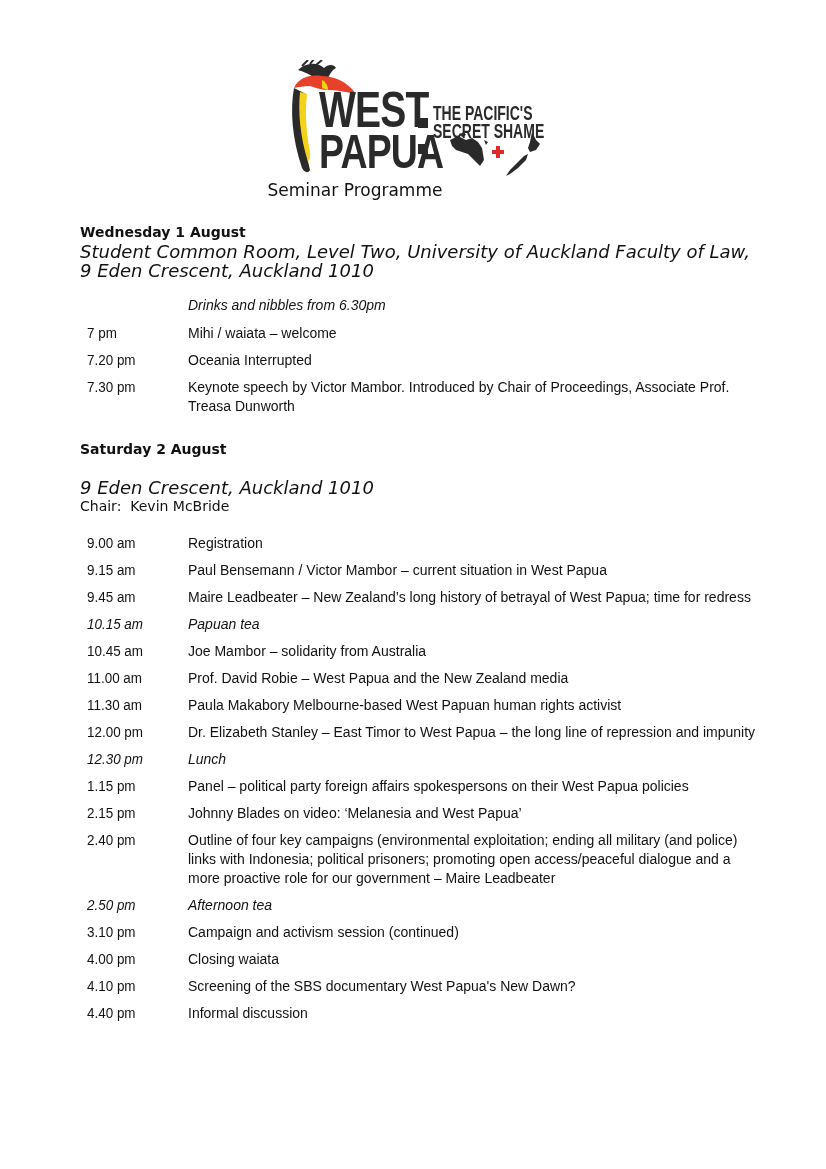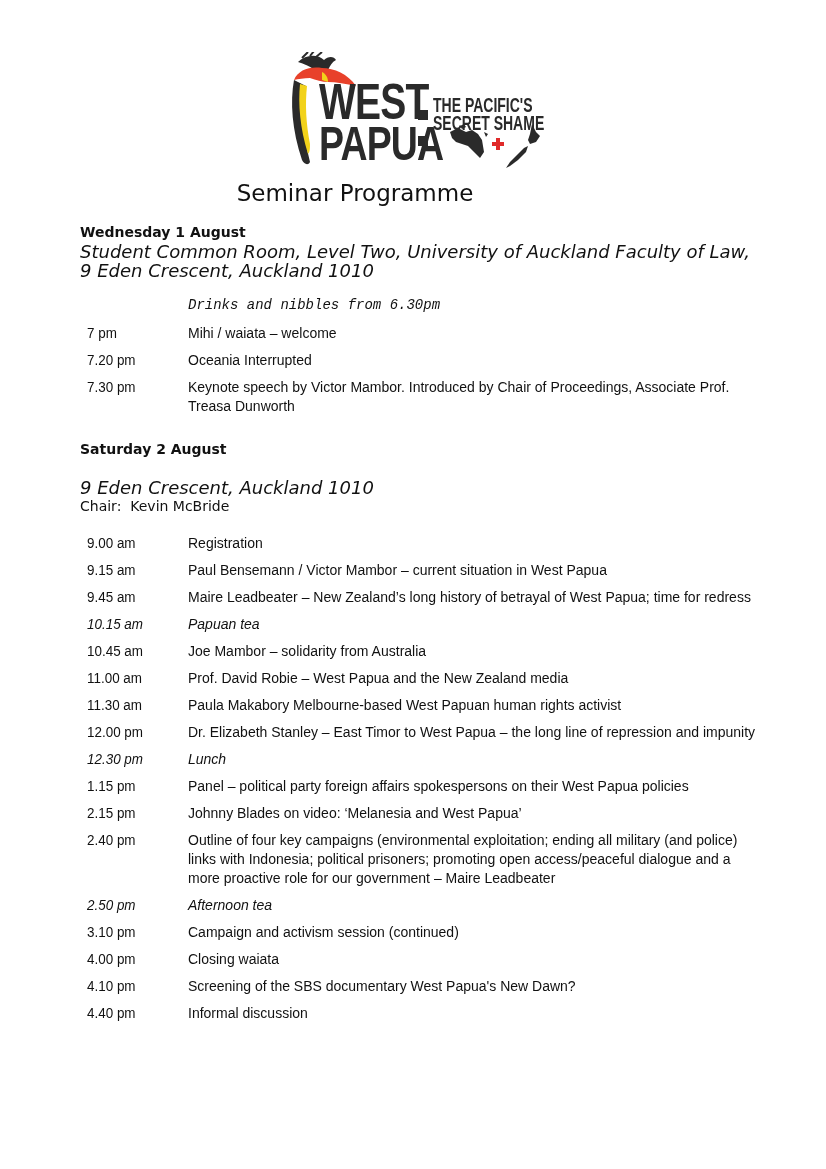--- a/index.html
+++ b/index.html
@@ -1,46 +1,46 @@
 <!DOCTYPE html>
 <html><head>
   <meta charset="utf-8">
   <style>
     html, body { margin: 0; padding: 0; background: #ffffff; }
     body { width: 826px; height: 1169px; position: relative; overflow: hidden;
            font-family: "DejaVu Sans", sans-serif; color: #111; }
     .page { position: absolute; left: 0; top: 0; width: 826px; height: 1169px; }
 
     
-    .logo { position: absolute; left: 288px; top: 52px; width: 255px; height: 118px; }
+    .logo { position: absolute; left: 288px; top: 60px; width: 255px; height: 118px; }
     .logo-word { position: absolute; font-family: "Liberation Sans", sans-serif; font-weight: bold;
                  color: #2a2a2a; letter-spacing: -1px; transform: scaleX(0.78); transform-origin: left top; }
     .logo-west { left: 31px; top: 28px; font-size: 50px; line-height: 44px; }
     .logo-papua { left: 31px; top: 70px; font-size: 48px; line-height: 44px; }
     .logo-dot { position: absolute; width: 10px; height: 10px; background: #2a2a2a; }
     .logo-tag { position: absolute; left: 145px; font-family: "Liberation Sans", sans-serif; font-weight: bold;
                 color: #2a2a2a; font-size: 20px; line-height: 18px; transform: scaleX(0.7); transform-origin: left top; white-space: nowrap; }
     .logo-bird { position: absolute; left: 0; top: 0; }
     .logo-map { position: absolute; left: 160px; top: 72px; }
 
     .doc-title { position: absolute; left: 0; width: 710px; top: 180px; text-align: center;
-                 font-size: 23px; font-family: "DejaVu Sans", sans-serif; color: #111; }
+                 font-size: 17px; font-family: "DejaVu Sans", sans-serif; color: #111; }
 
     .day-heading { position: absolute; left: 80px; font-size: 14px; font-weight: bold; }
     .venue { position: absolute; left: 80px; font-size: 18px; font-style: italic; line-height: 19px; }
     .chair { position: absolute; left: 80px; font-size: 14px; line-height: 19px; }
 
     .row { position: absolute; left: 87px; width: 680px; font-size: 14px; line-height: 19px; }
     .row .time { position: absolute; left: 0; top: 0; width: 100px; white-space: nowrap;
                  font-family: "Liberation Sans", sans-serif; transform: scaleX(0.96); transform-origin: left top; }
     .row .desc { position: absolute; left: 101px; top: 0; width: 570px;
                  font-family: Liberation Sans, sans-serif; }
     .row.italic .time, .row.italic .desc { font-style: italic; }
     .note { position: absolute; left: 188px; font-size: 14px; font-style: italic;
-            font-family: Liberation Mono, monospace; }
+            font-family: Liberation Sans, sans-serif; }
   </style>
 </head>
 <body>
 
 <div class="page">
 
   <div class="logo">
     <svg class="logo-bird" width="70" height="118" viewBox="0 0 70 118">
 
       <path d="M10 10 C18 2, 30 2, 36 8 C40 4, 46 4, 48 8 C44 10, 42 14, 40 18 L30 20 C22 14, 16 12, 10 10 Z" fill="#2a2a2a"></path>

